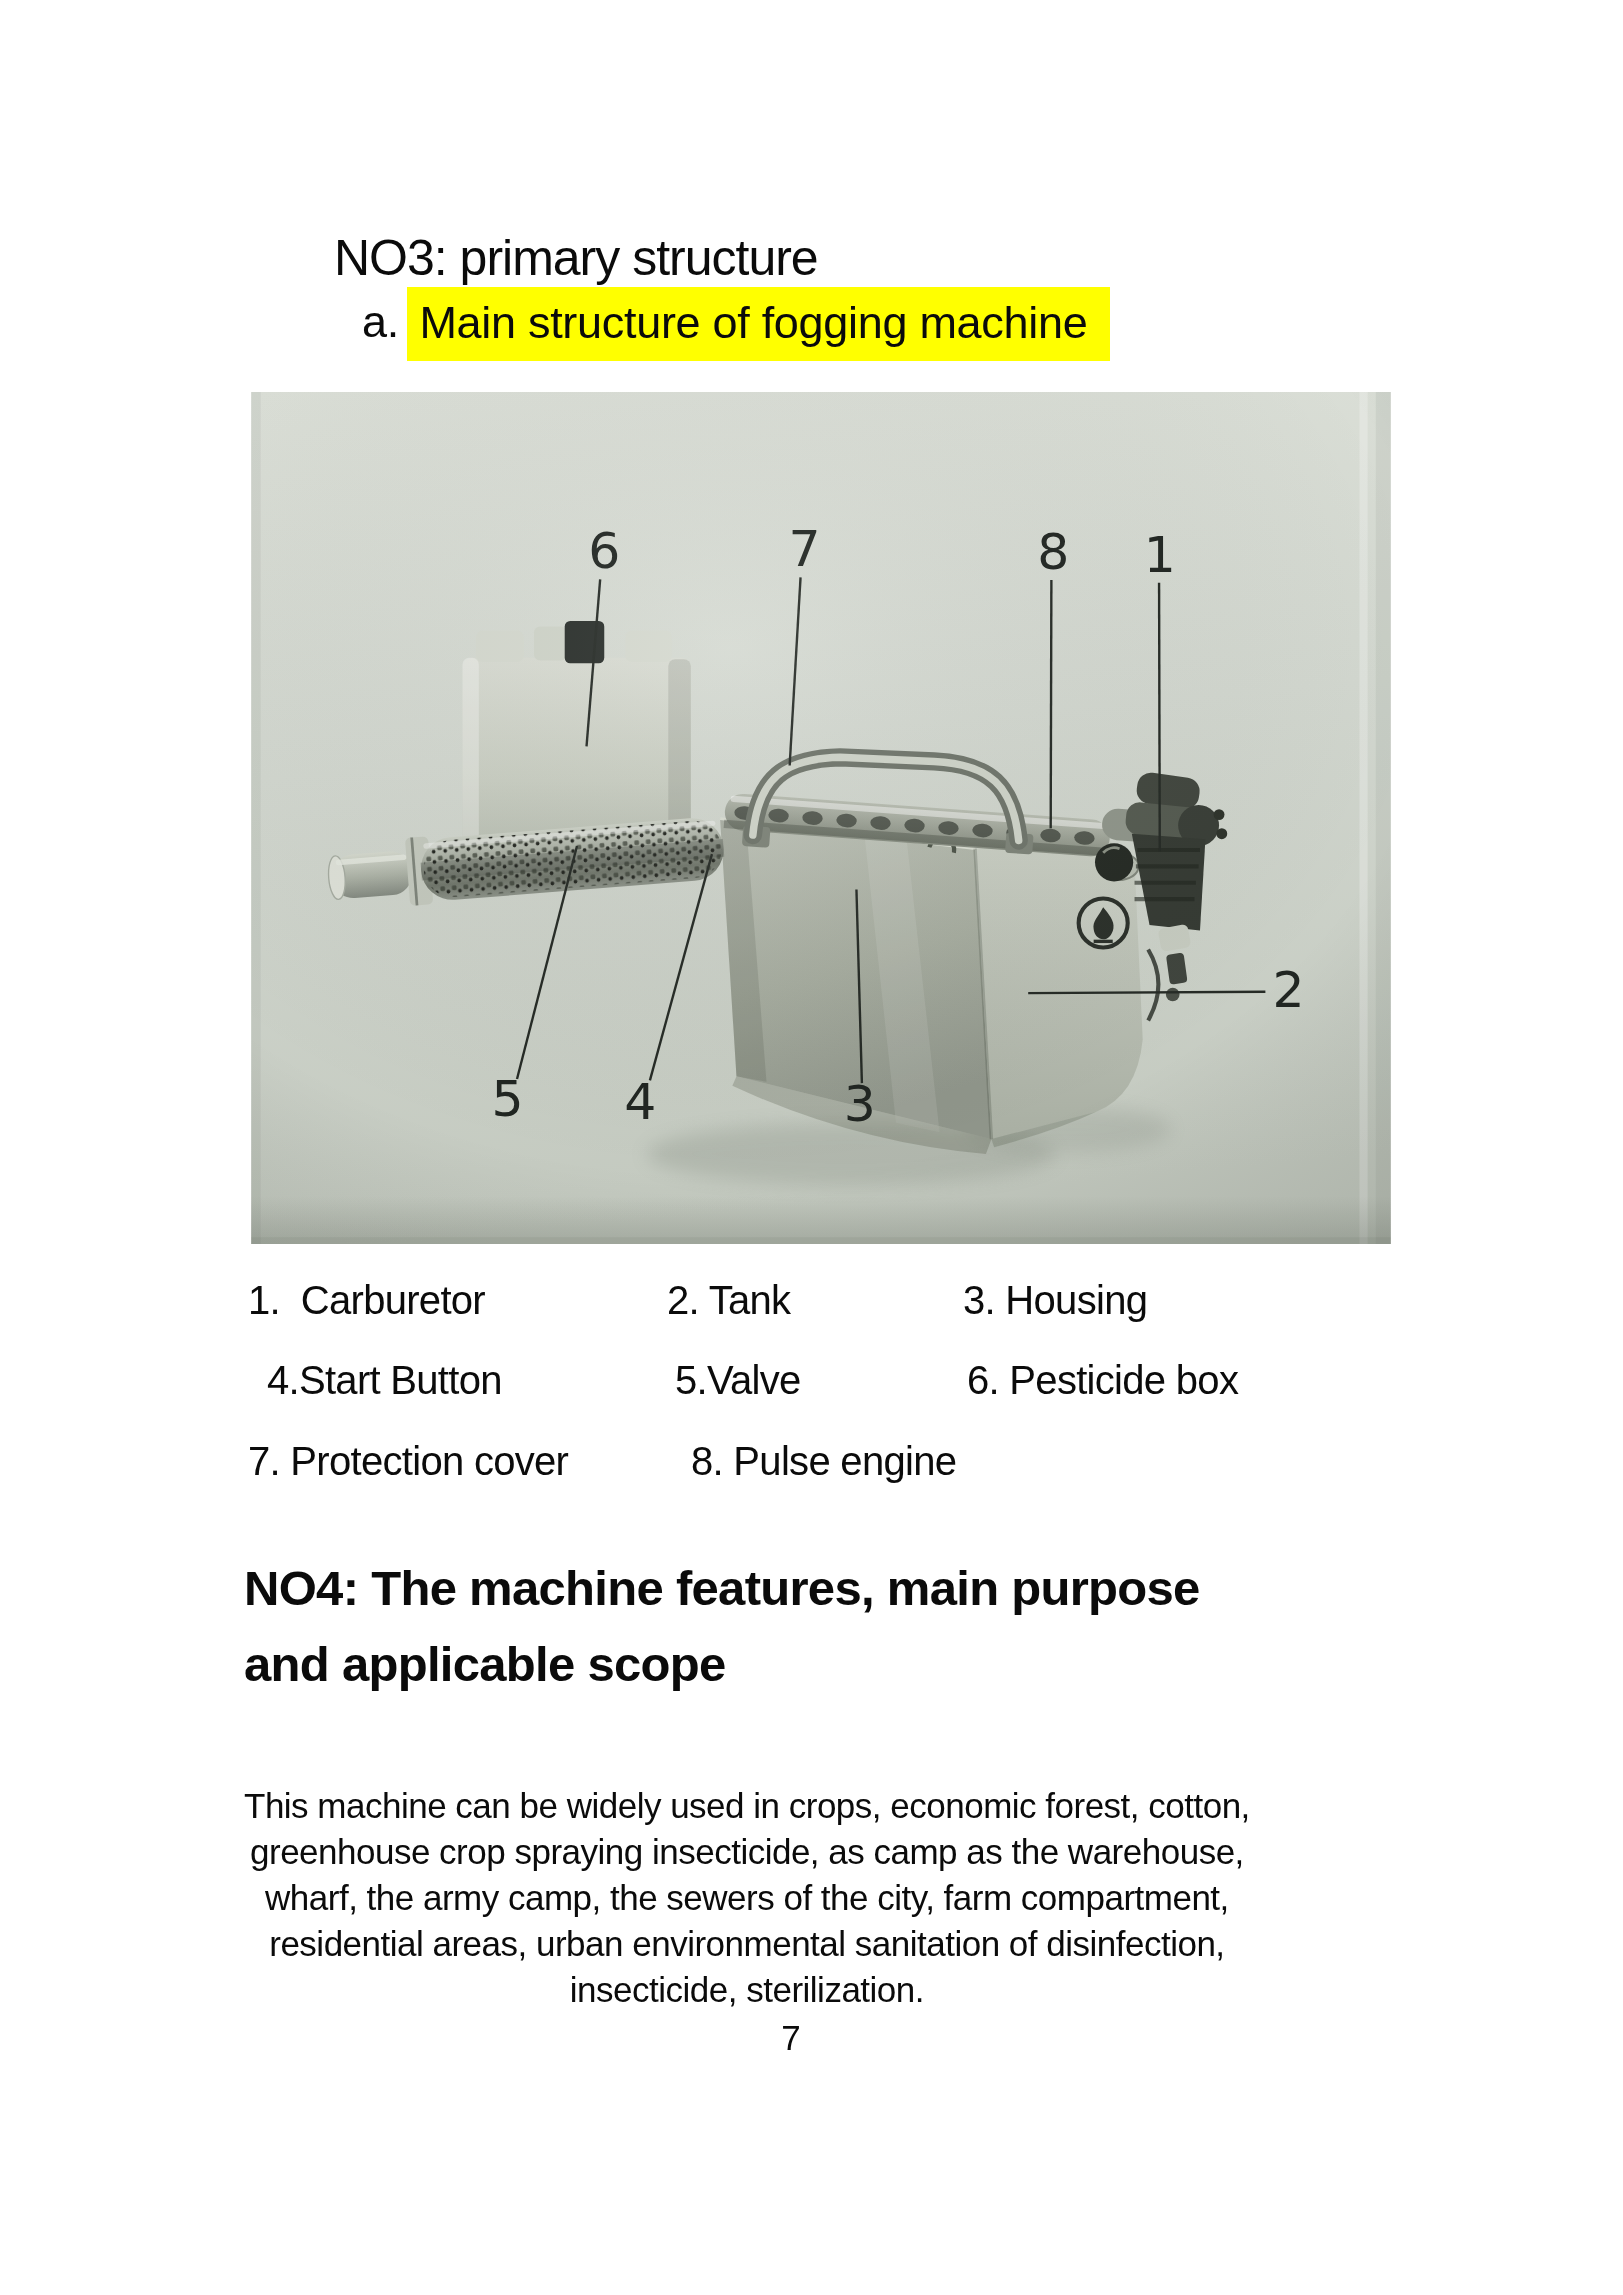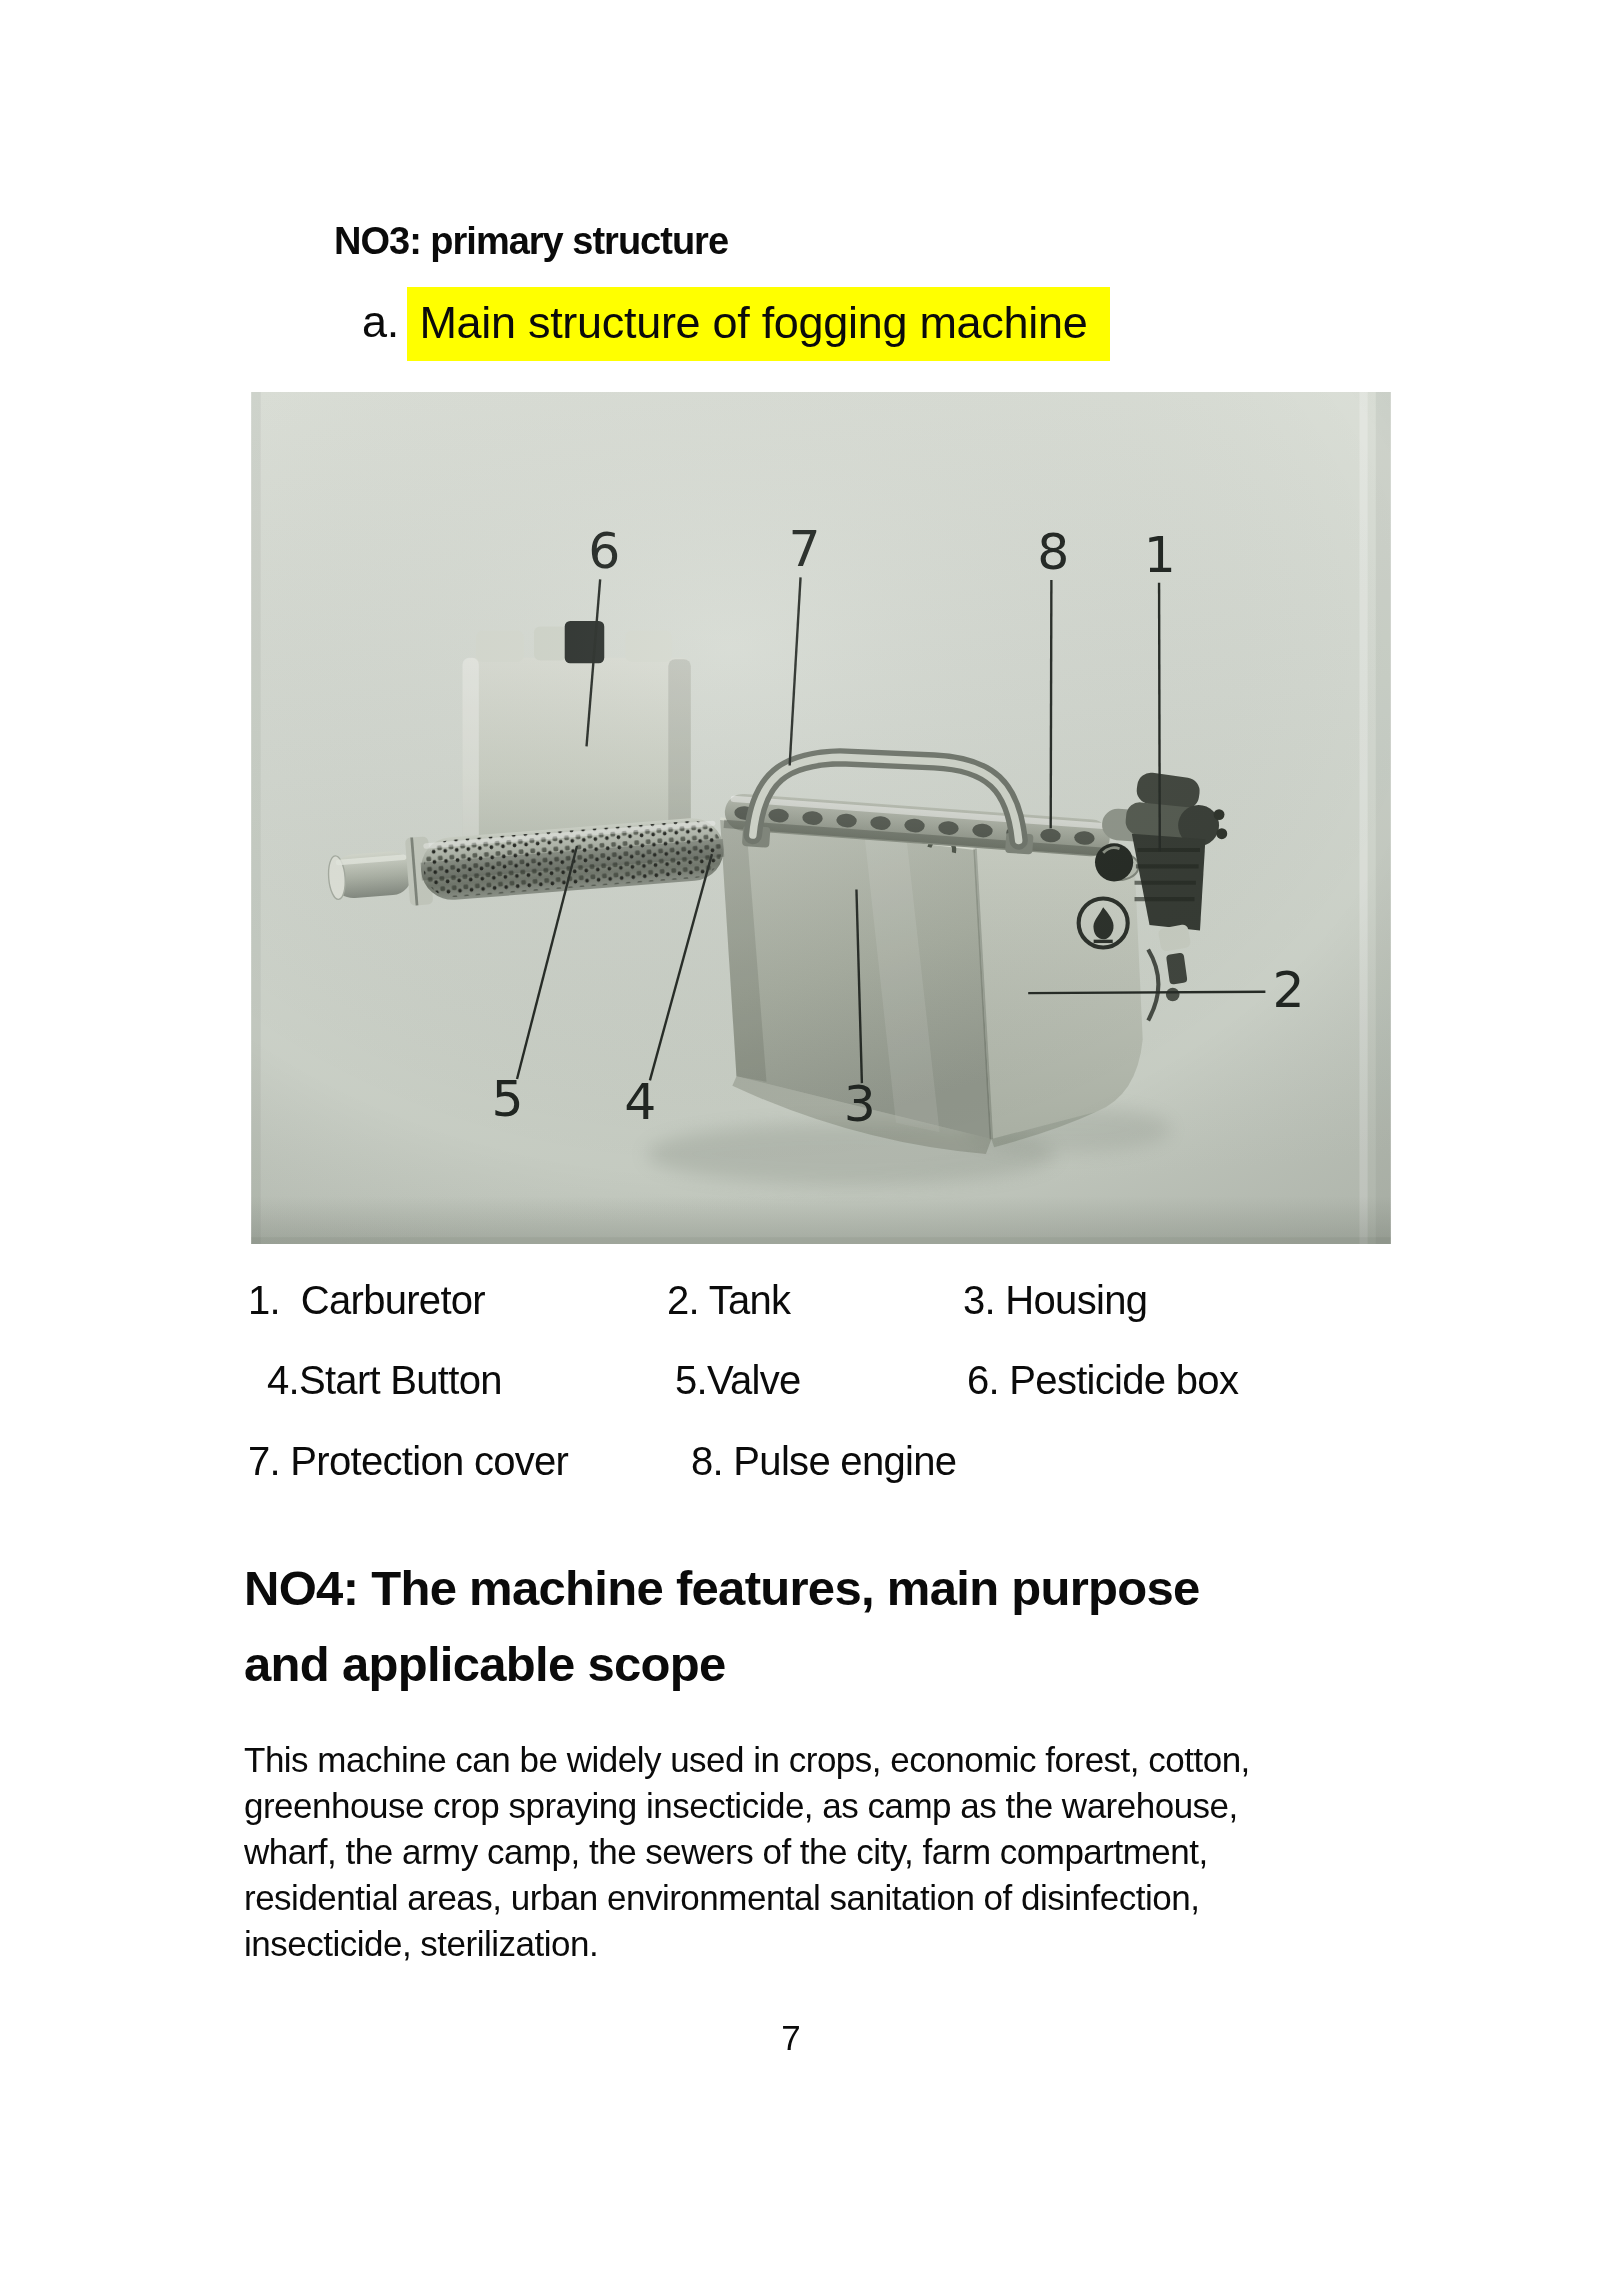--- a/index.html
+++ b/index.html
@@ -8,21 +8,21 @@
     background:#ffffff;
     font-family:"Liberation Sans", sans-serif;
     color:#0b0b0b;
     position:relative;
     overflow:hidden;
   }
   .abs{position:absolute;}
   
   .h-no3{
     left:334px;top:195px;
-    font-size:38px;font-weight:700;letter-spacing:-1px;
+    font-size:50px;font-weight:400;letter-spacing:-1px;
     white-space:nowrap;
   }
   .a-line{
     left:326px;top:293px;
     font-size:45px;letter-spacing:-0.3px;
     white-space:nowrap;
     margin-left:36px;
   }
   .a-line .marker{vertical-align:middle;}
   .a-line mark{
@@ -49,24 +49,25 @@
     white-space:pre;
   }
   
   .h-no4{
     left:244px;top:1509px;
     font-size:49px;font-weight:700;letter-spacing:-0.7px;
     line-height:76px;
     white-space:nowrap;
   }
   .body-par{
-    left:244px;top:1737px;
+    left:244px;top:1783px;
     font-size:35px;letter-spacing:-0.5px;
     line-height:46px;
     white-space:nowrap;
+    text-align:center;
   }
   .page-num{
     left:0;top:2018px;width:1582px;
     text-align:center;
     font-size:35px;
   }
 </style>
 </head>
 <body>
 

